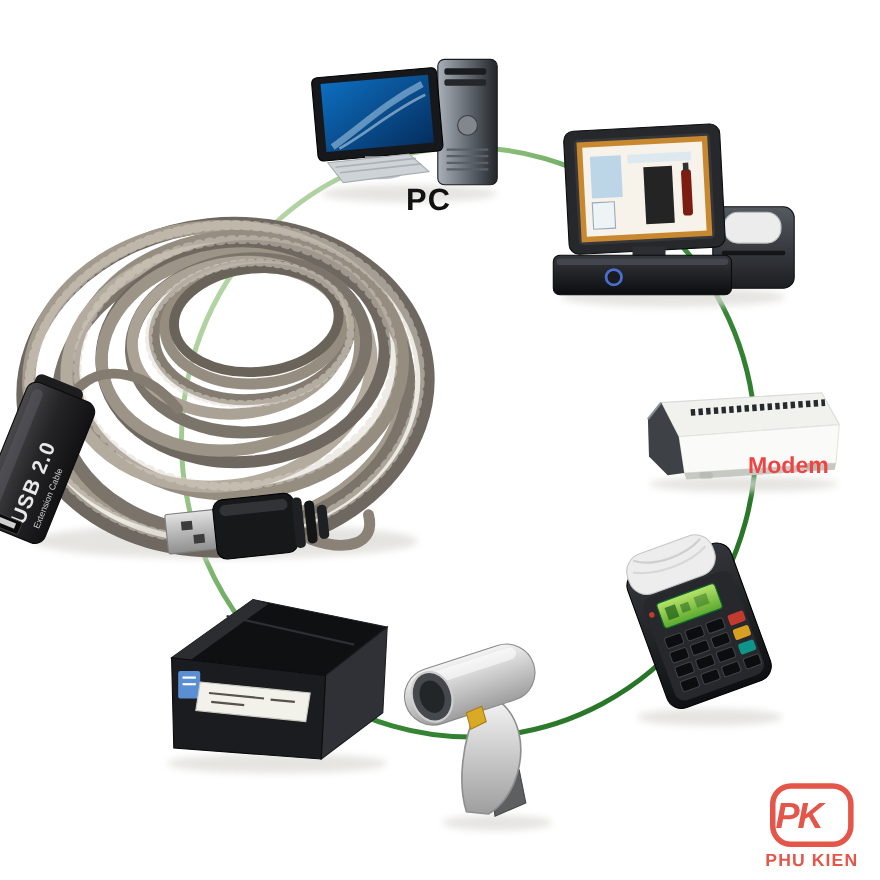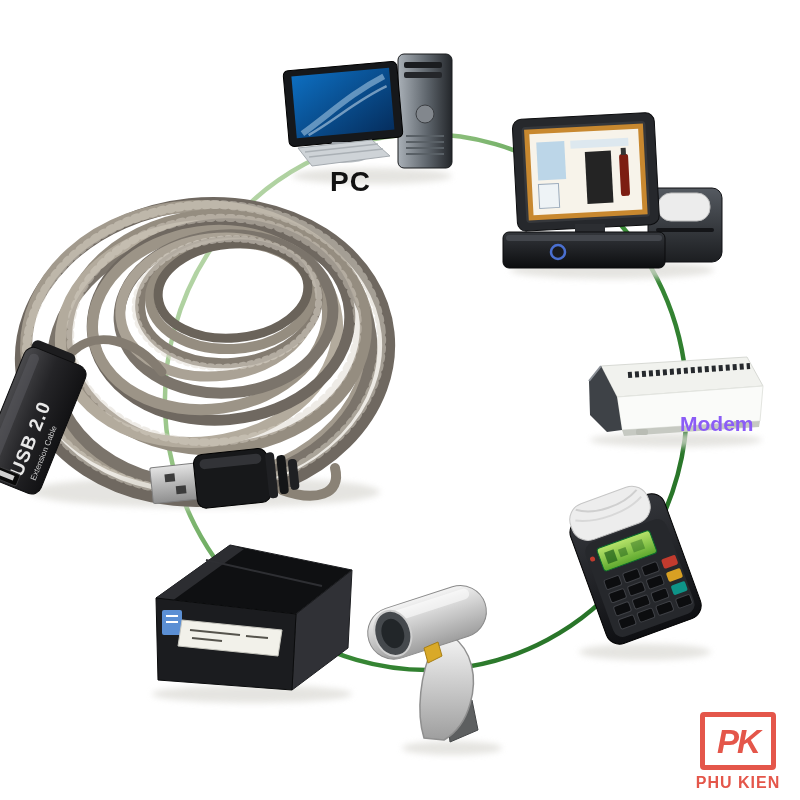--- a/index.html
+++ b/index.html
@@ -2,32 +2,32 @@
 <html><head>
 <meta charset="utf-8">
 <style>
   html,body{margin:0;padding:0;background:#ffffff;}
   .stage{
     position:relative;width:800px;height:800px;background:#ffffff;
     font-family:"Liberation Sans", sans-serif;overflow:hidden;
   }
   .stage svg{position:absolute;left:0;top:0;}
   .device-label{
-    position:absolute;color:#111;font-weight:bold;text-align:left;
+    position:absolute;color:#111;font-weight:bold;text-align:right;
     font-family:"Liberation Sans", sans-serif;
   }
   .label-pc{left:330px;top:166px;width:80px;font-size:28px;letter-spacing:1px;}
-  .label-modem{left:680px;top:412px;width:90px;font-size:21px;font-weight:600;color:#8b5cf6;text-align:left;}
+  .label-modem{left:680px;top:412px;width:90px;font-size:21px;font-weight:600;color:#ef4444;text-align:left;}
   .label-printer{left:148px;top:668px;width:130px;font-size:29px;}
   .brand{
     position:absolute;left:682px;top:712px;width:112px;text-align:center;
   }
   .brand-box{
-    width:66px;height:48px;margin:0 auto;border:5px solid #e4564a;border-radius:4px;
-    display:flex;align-items:center;justify-content:center;
+    width:66px;height:48px;margin:0 auto;border:5px solid #e4564a;border-radius:19px;
+    display:flex;align-items:center;justify-content:flex-start;
   }
   .brand-monogram{
     color:#e4564a;font-size:33px;font-weight:900;font-style:italic;
     letter-spacing:-2px;line-height:1;
   }
   .brand-name{
     margin-top:4px;color:#e4564a;font-size:16px;font-weight:800;letter-spacing:1px;
   }
 </style>
 </head>

